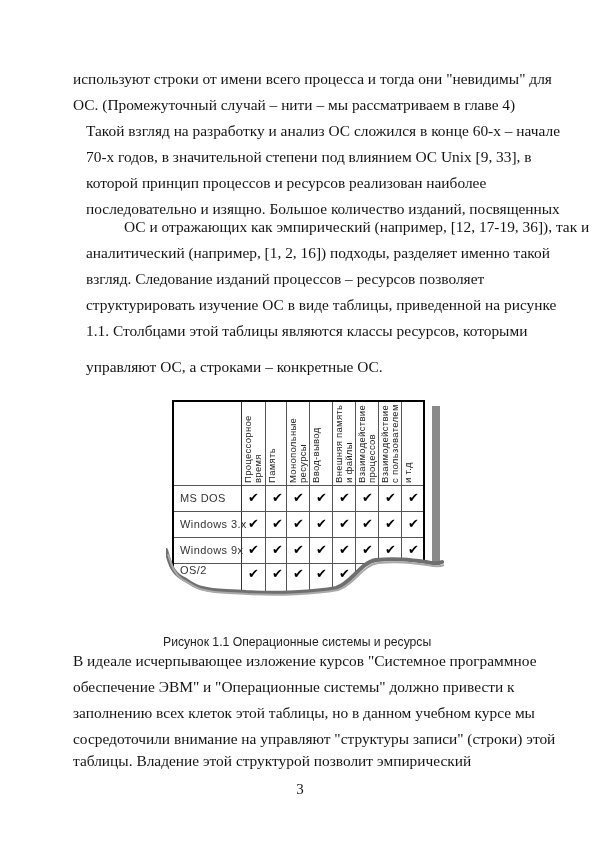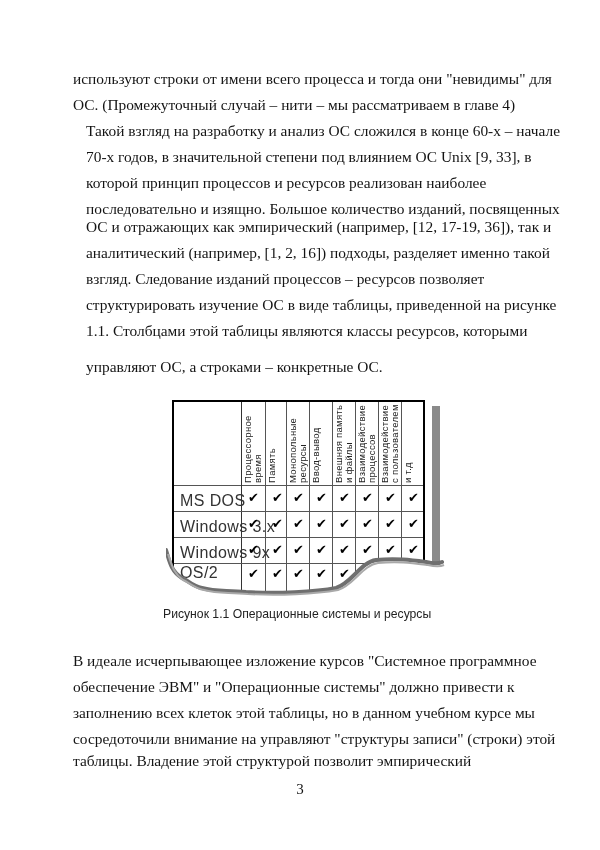--- a/index.html
+++ b/index.html
@@ -94,21 +94,21 @@
     .rowline {
       position: absolute;
       left: 0;
       width: 100%;
       height: 1px;
       background: #555;
     }
     .rlabel {
       position: absolute;
       left: 6px;
-      font-size: 16px;
+      font-size: 11px;
       color: #333;
       letter-spacing: 0.4px;
       white-space: nowrap;
     }
     .check {
       position: absolute;
       width: 23px;
       text-align: center;
       font-size: 13px;
       font-weight: bold;
@@ -118,21 +118,21 @@
     .tear {
       position: absolute;
       left: -6px;
       top: 140px;
       width: 280px;
       height: 80px;
     }
     .caption {
       position: absolute;
       left: 163px;
-      top: 607px;
+      top: 635px;
       font-family: "Liberation Sans", "DejaVu Sans", sans-serif;
       font-size: 12.2px;
       color: #222;
       white-space: nowrap;
     }
     .page-number {
       position: absolute;
       left: 0;
       width: 600px;
       top: 781px;
@@ -143,21 +143,21 @@
 </head>
 <body>
 
 <div class="line l0" style="top:70px">используют строки от имени всего процесса и тогда они "невидимы" для</div>
 <div class="line l0" style="top:96px">ОС. (Промежуточный случай – нити – мы рассматриваем в главе 4)</div>
 
 <div class="line l1" style="top:122px">Такой взгляд на разработку и анализ ОС сложился в конце 60-х – начале</div>
 <div class="line l1" style="top:148px">70-х годов, в значительной степени под влиянием ОС Unix [9, 33], в</div>
 <div class="line l1" style="top:174px">которой принцип процессов и ресурсов реализован наиболее</div>
 <div class="line l1" style="top:200px">последовательно и изящно. Большое количество изданий, посвященных</div>
-<div class="line l1" style="top:218px; top:218px;">ОС и отражающих как эмпирический (например, [12, 17-19, 36]), так и</div>
+<div class="line l1" style="top:218px; top:218px;margin-left:38px;">ОС и отражающих как эмпирический (например, [12, 17-19, 36]), так и</div>
 <div class="line l1" style="top:244px">аналитический (например, [1, 2, 16]) подходы, разделяет именно такой</div>
 <div class="line l1" style="top:270px">взгляд. Следование изданий процессов – ресурсов позволяет</div>
 <div class="line l1" style="top:296px">структурировать изучение ОС в виде таблицы, приведенной на рисунке</div>
 <div class="line l1" style="top:322px">1.1. Столбцами этой таблицы являются классы ресурсов, которыми</div>
 <div class="line l1" style="top:358px">управляют ОС, а строками – конкретные ОС.</div>
 
 <div class="figure">
   <div class="shadow"></div>
   <div class="tbl">
     <div class="hdr"></div>

